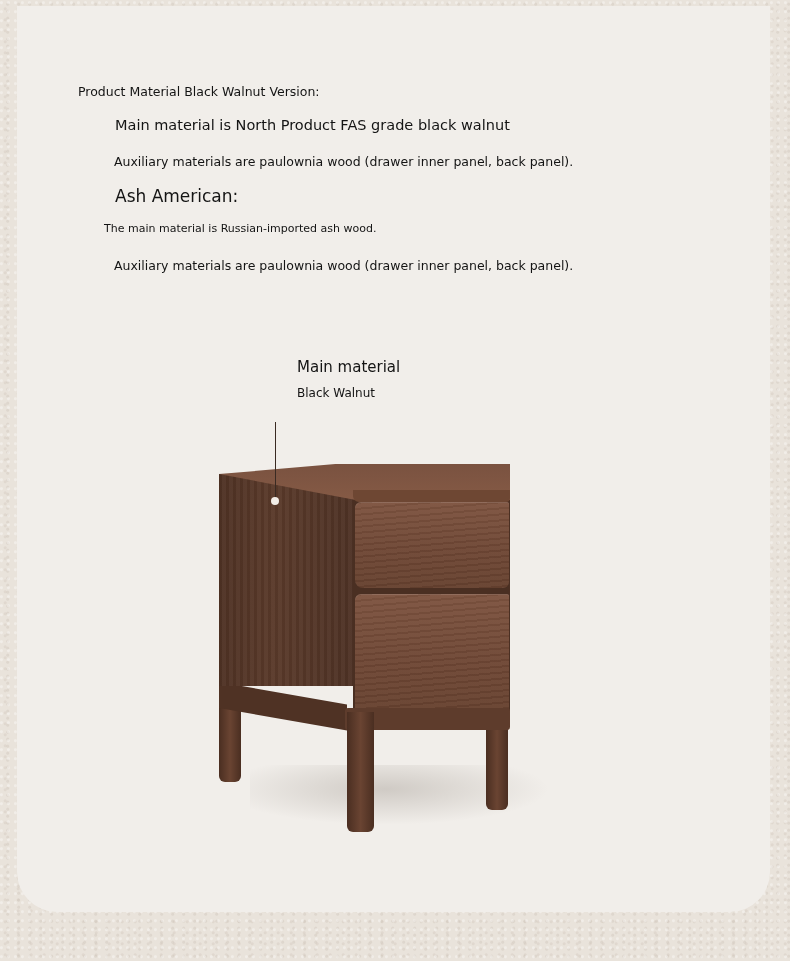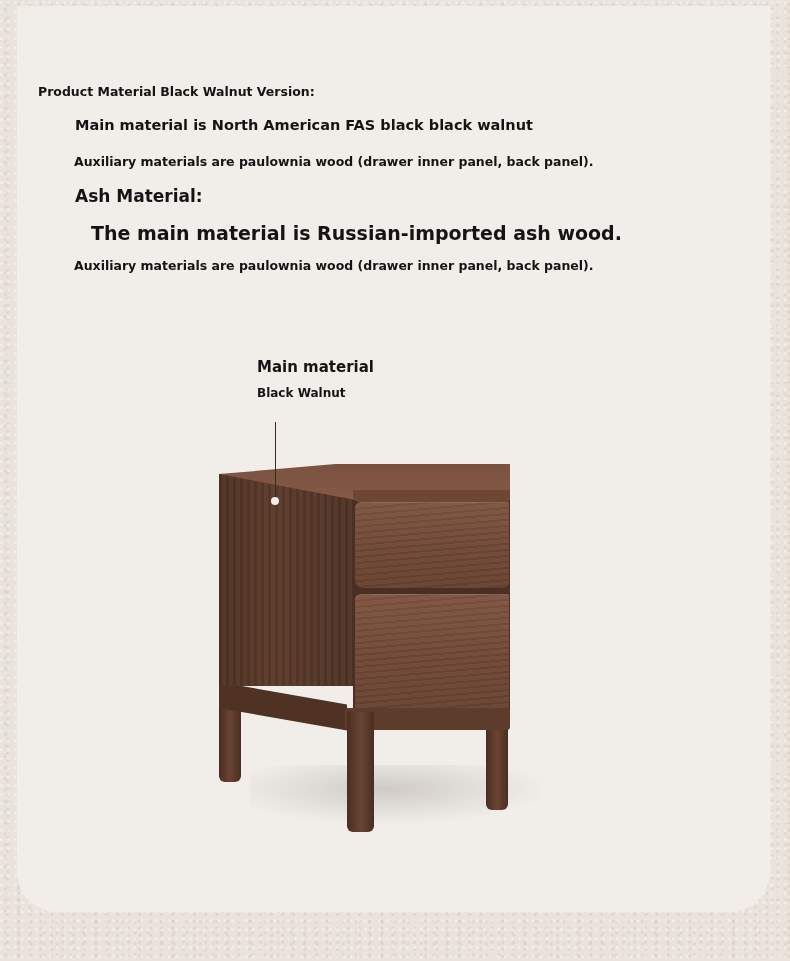--- a/index.html
+++ b/index.html
@@ -12,26 +12,26 @@
         radial-gradient(circle at 40% 80%, rgba(210,200,190,0.4) 0 1px, transparent 2px);
       background-size: 7px 9px, 11px 7px, 13px 11px;
       font-family: "DejaVu Sans", "Liberation Sans", sans-serif;
       color: #141414;
     }
     .card {
       position: absolute; left: 17px; top: 6px; width: 753px; height: 906px;
       background: #f1eeea;
       border-radius: 0 0 40px 40px;
     }
-    .txt { position: absolute; white-space: nowrap; font-weight: bold; }
+    .txt { position: absolute; white-space: nowrap; font-weight: normal; margin-left: 40px; }
     .t-head { left: 38px; top: 84px; font-size: 12.5px; }
     .t-walnut-main { left: 75px; top: 117px; font-size: 14.5px; }
     .t-walnut-aux { left: 74px; top: 154px; font-size: 12.5px; }
     .t-ash-head { left: 75px; top: 186px; font-size: 17px; }
-    .t-ash-main { left: 91px; top: 222px; font-size: 19px; }
+    .t-ash-main { left: 64px; top: 222px; font-size: 11px; }
     .t-ash-aux { left: 74px; top: 258px; font-size: 12.5px; }
     .t-callout-label { left: 257px; top: 358px; font-size: 15px; }
     .t-callout-value { left: 257px; top: 386px; font-size: 12px; }
     .leader-line { position: absolute; left: 275px; top: 422px; width: 1px; height: 79px; background: #3a2a22; }
     .leader-dot { position: absolute; left: 271px; top: 497px; width: 8px; height: 8px; border-radius: 50%; background: #f3eee8; }
 
     
     .cabinet { position: absolute; left: 0; top: 0; width: 100%; height: 100%; pointer-events: none; }
     .shadow { position: absolute; left: 250px; top: 765px; width: 300px; height: 60px;
       background: radial-gradient(ellipse at 45% 40%, rgba(120,110,100,0.28), rgba(120,110,100,0) 70%); }
@@ -59,23 +59,23 @@
     .leg-1 { left: 219px; top: 690px; height: 92px; }
     .leg-2 { left: 347px; top: 712px; height: 120px; width: 27px; }
     .leg-3 { left: 486px; top: 708px; height: 102px; }
   </style>
 </head>
 <body>
 
 <div class="card"></div>
 
 <div class="txt t-head">Product Material Black Walnut Version:</div>
-<div class="txt t-walnut-main">Main material is North American FAS black black walnut</div>
+<div class="txt t-walnut-main">Main material is North Product FAS grade black walnut</div>
 <div class="txt t-walnut-aux">Auxiliary materials are paulownia wood (drawer inner panel, back panel).</div>
-<div class="txt t-ash-head">Ash Material:</div>
+<div class="txt t-ash-head">Ash American:</div>
 <div class="txt t-ash-main">The main material is Russian-imported ash wood.</div>
 <div class="txt t-ash-aux">Auxiliary materials are paulownia wood (drawer inner panel, back panel).</div>
 
 <div class="cabinet">
   <div class="shadow"></div>
   <div class="leg leg-1"></div>
   <div class="leg leg-3"></div>
   <div class="base-rail-side"></div>
   <div class="side"></div>
   <div class="front"></div>

